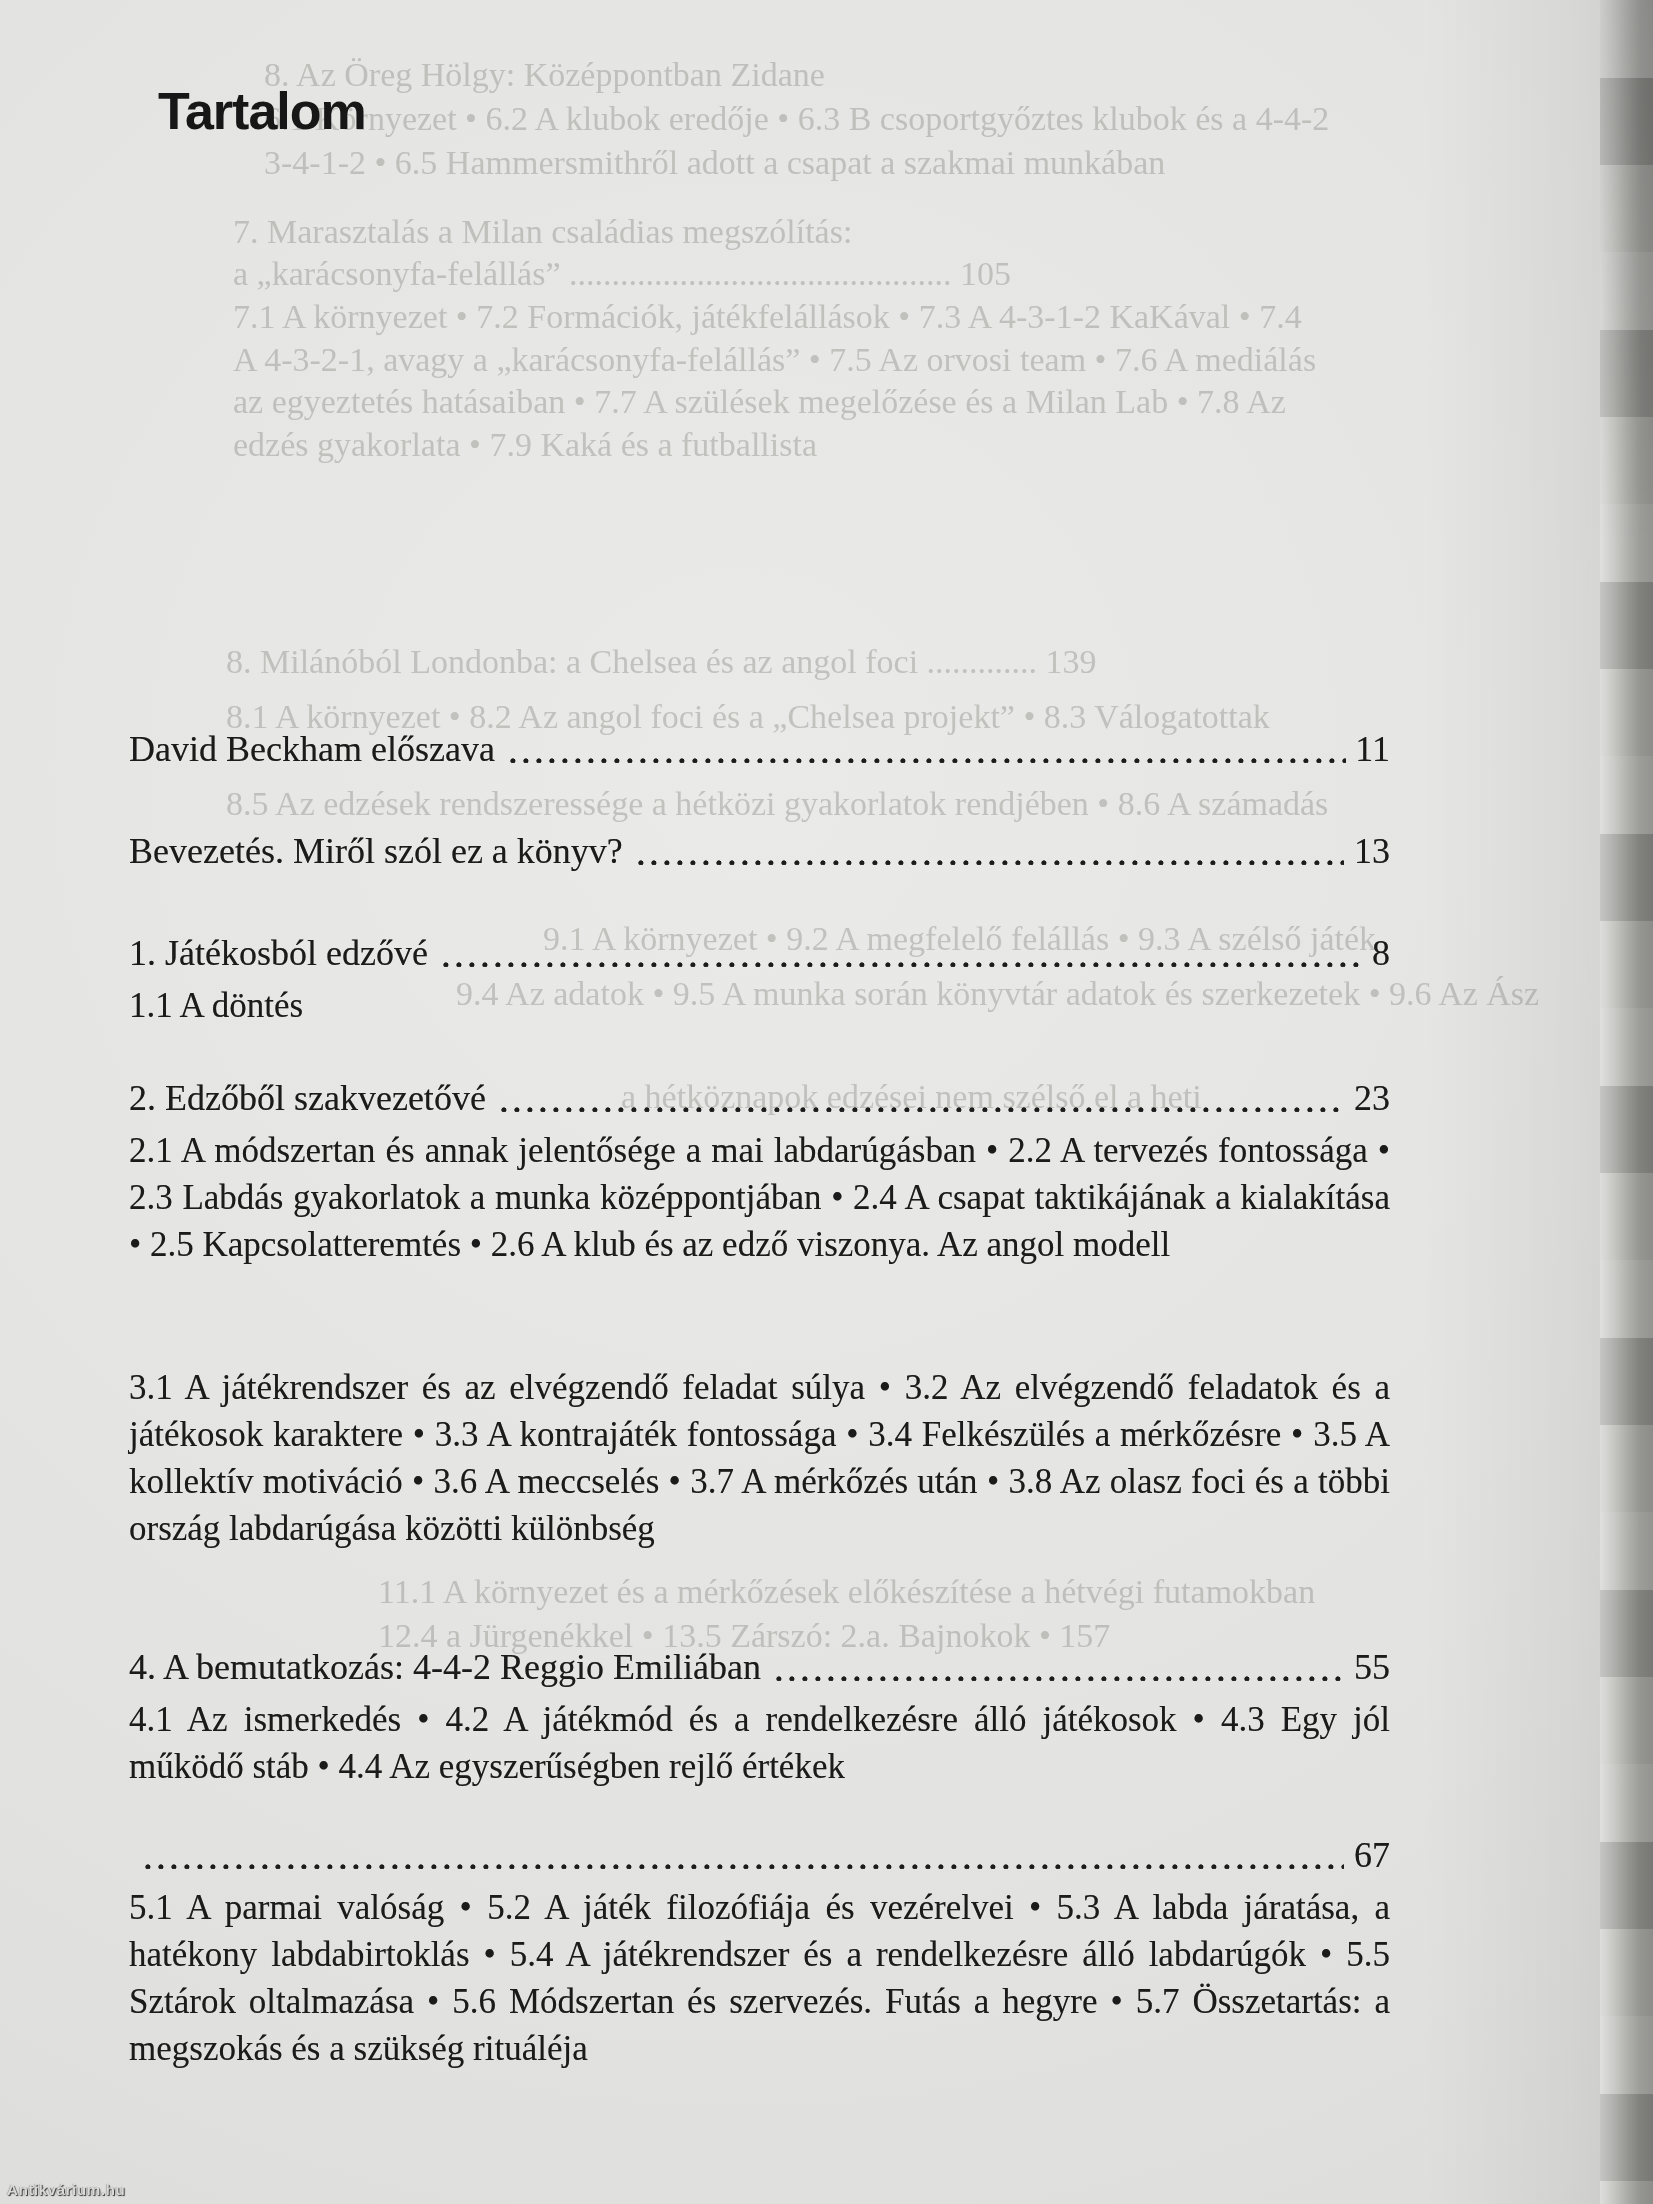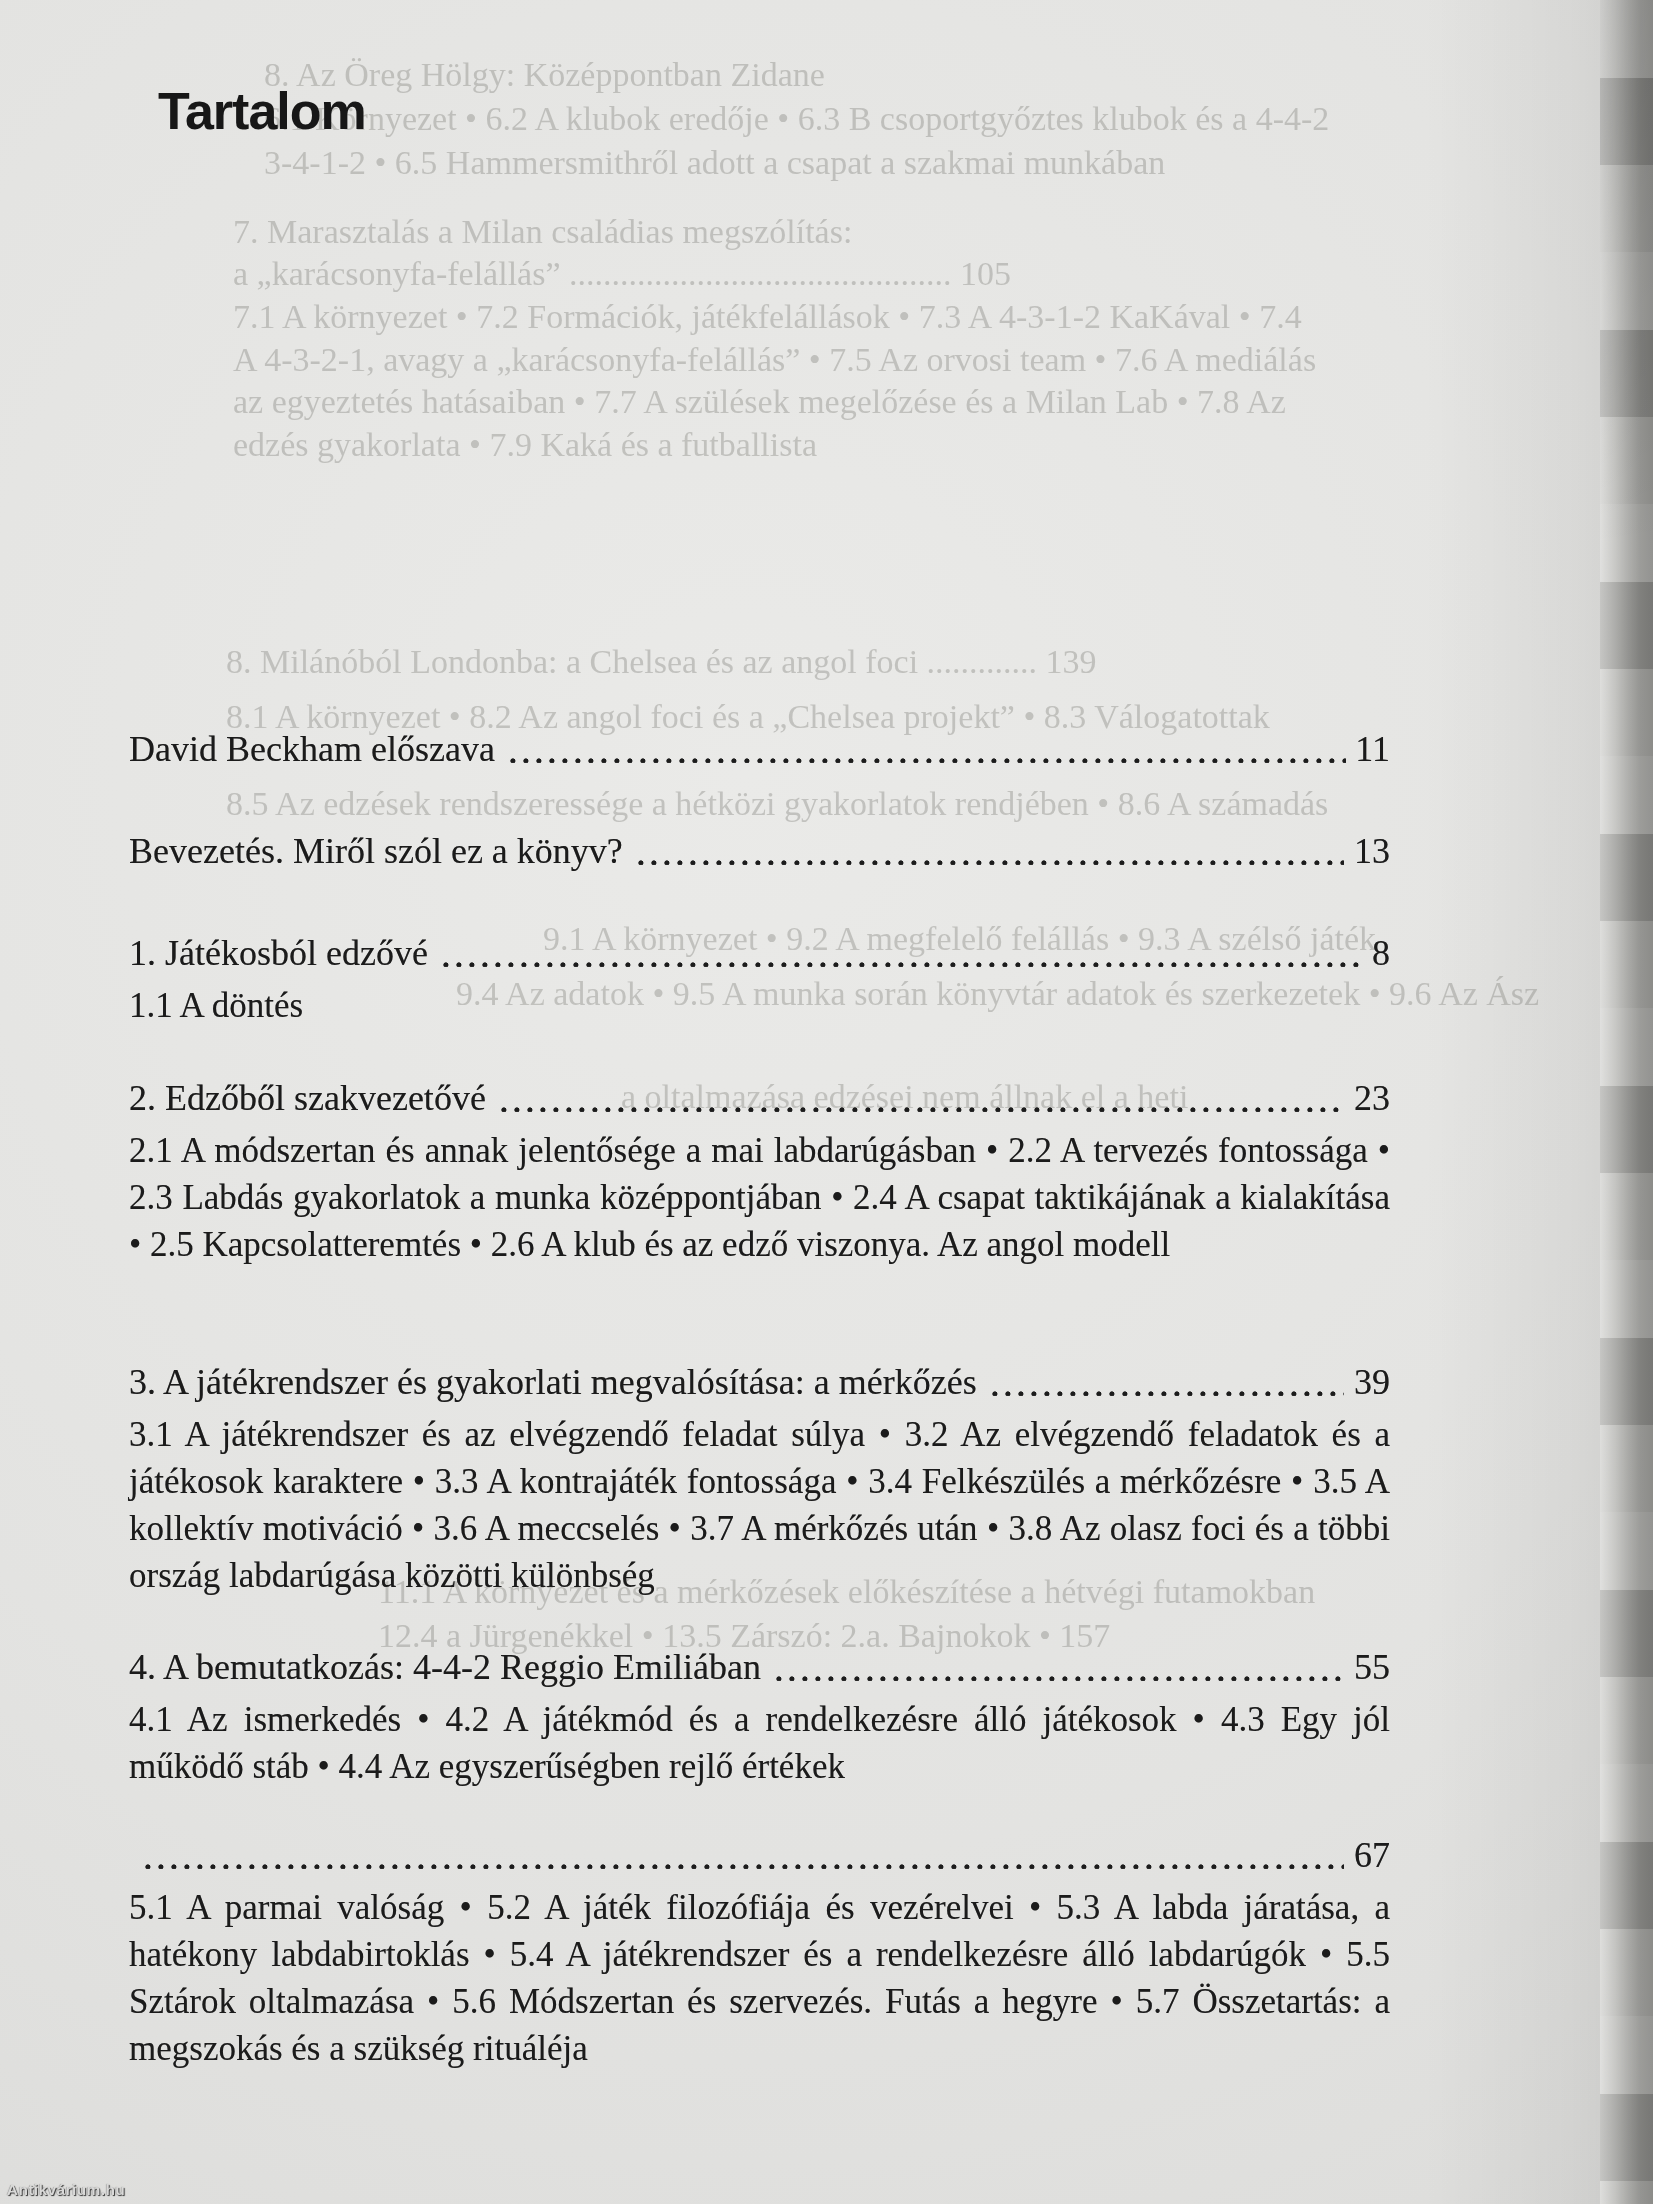--- a/index.html
+++ b/index.html
@@ -81,21 +81,21 @@
   <div class="ghost-line g4">a „karácsonyfa-felállás” ............................................. 105</div>
   <div class="ghost-line g5">7.1 A környezet • 7.2 Formációk, játékfelállások • 7.3 A 4-3-1-2 KaKával • 7.4</div>
   <div class="ghost-line g6">A 4-3-2-1, avagy a „karácsonyfa-felállás” • 7.5 Az orvosi team • 7.6 A mediálás</div>
   <div class="ghost-line g7">az egyeztetés hatásaiban • 7.7 A szülések megelőzése és a Milan Lab • 7.8 Az</div>
   <div class="ghost-line g8">edzés gyakorlata • 7.9 Kaká és a futballista</div>
   <div class="ghost-line g9">8. Milánóból Londonba: a Chelsea és az angol foci ............. 139</div>
   <div class="ghost-line g10">8.1 A környezet • 8.2 Az angol foci és a „Chelsea projekt” • 8.3 Válogatottak</div>
   <div class="ghost-line g11">8.5 Az edzések rendszeressége a hétközi gyakorlatok rendjében • 8.6 A számadás</div>
   <div class="ghost-line g12">9.1 A környezet • 9.2 A megfelelő felállás • 9.3 A szélső játék</div>
   <div class="ghost-line g13">9.4 Az adatok • 9.5 A munka során könyvtár adatok és szerkezetek • 9.6 Az Ász</div>
-  <div class="ghost-line g14">a oltalmazása edzései nem állnak el a heti</div>
+  <div class="ghost-line g14">a hétköznapok edzései nem szélső el a heti</div>
   <div class="ghost-line g15">11.1 A környezet és a mérkőzések előkészítése a hétvégi futamokban</div>
   <div class="ghost-line g16">12.4 a Jürgenékkel • 13.5 Zárszó: 2.a. Bajnokok • 157</div>
 </div>
 
 <h1 class="title">Tartalom</h1>
 
 <div>
 
   <div class="entry e0">
     <div class="row">
@@ -127,25 +127,20 @@
   <div class="entry e3">
     <div class="row">
       <span class="t">2. Edzőből szakvezetővé</span>
       <span class="dots"></span>
       <span class="num">23</span>
     </div>
     <div class="sub">2.1 A módszertan és annak jelentősége a mai labdarúgásban • 2.2 A tervezés fontossága • 2.3 Labdás gyakorlatok a munka középpontjában • 2.4 A csapat taktikájának a kialakítása • 2.5 Kapcsolatteremtés • 2.6 A klub és az edző viszonya. Az angol modell</div>
   </div>
 
   <div class="entry e4">
-    <div class="row">
-      <span class="t">3. A játékrendszer és gyakorlati megvalósítása: a mérkőzés</span>
-      <span class="dots"></span>
-      <span class="num">39</span>
-    </div>
     <div class="sub">3.1 A játékrendszer és az elvégzendő feladat súlya • 3.2 Az elvégzendő feladatok és a játékosok karaktere • 3.3 A kontrajáték fontossága • 3.4 Felkészülés a mérkőzésre • 3.5 A kollektív motiváció • 3.6 A meccselés • 3.7 A mérkőzés után • 3.8 Az olasz foci és a többi ország labdarúgása közötti különbség</div>
   </div>
 
   <div class="entry e5">
     <div class="row">
       <span class="t">4. A bemutatkozás: 4-4-2 Reggio Emiliában</span>
       <span class="dots"></span>
       <span class="num">55</span>
     </div>
     <div class="sub">4.1 Az ismerkedés • 4.2 A játékmód és a rendelkezésre álló játékosok • 4.3 Egy jól működő stáb • 4.4 Az egyszerűségben rejlő értékek</div>

